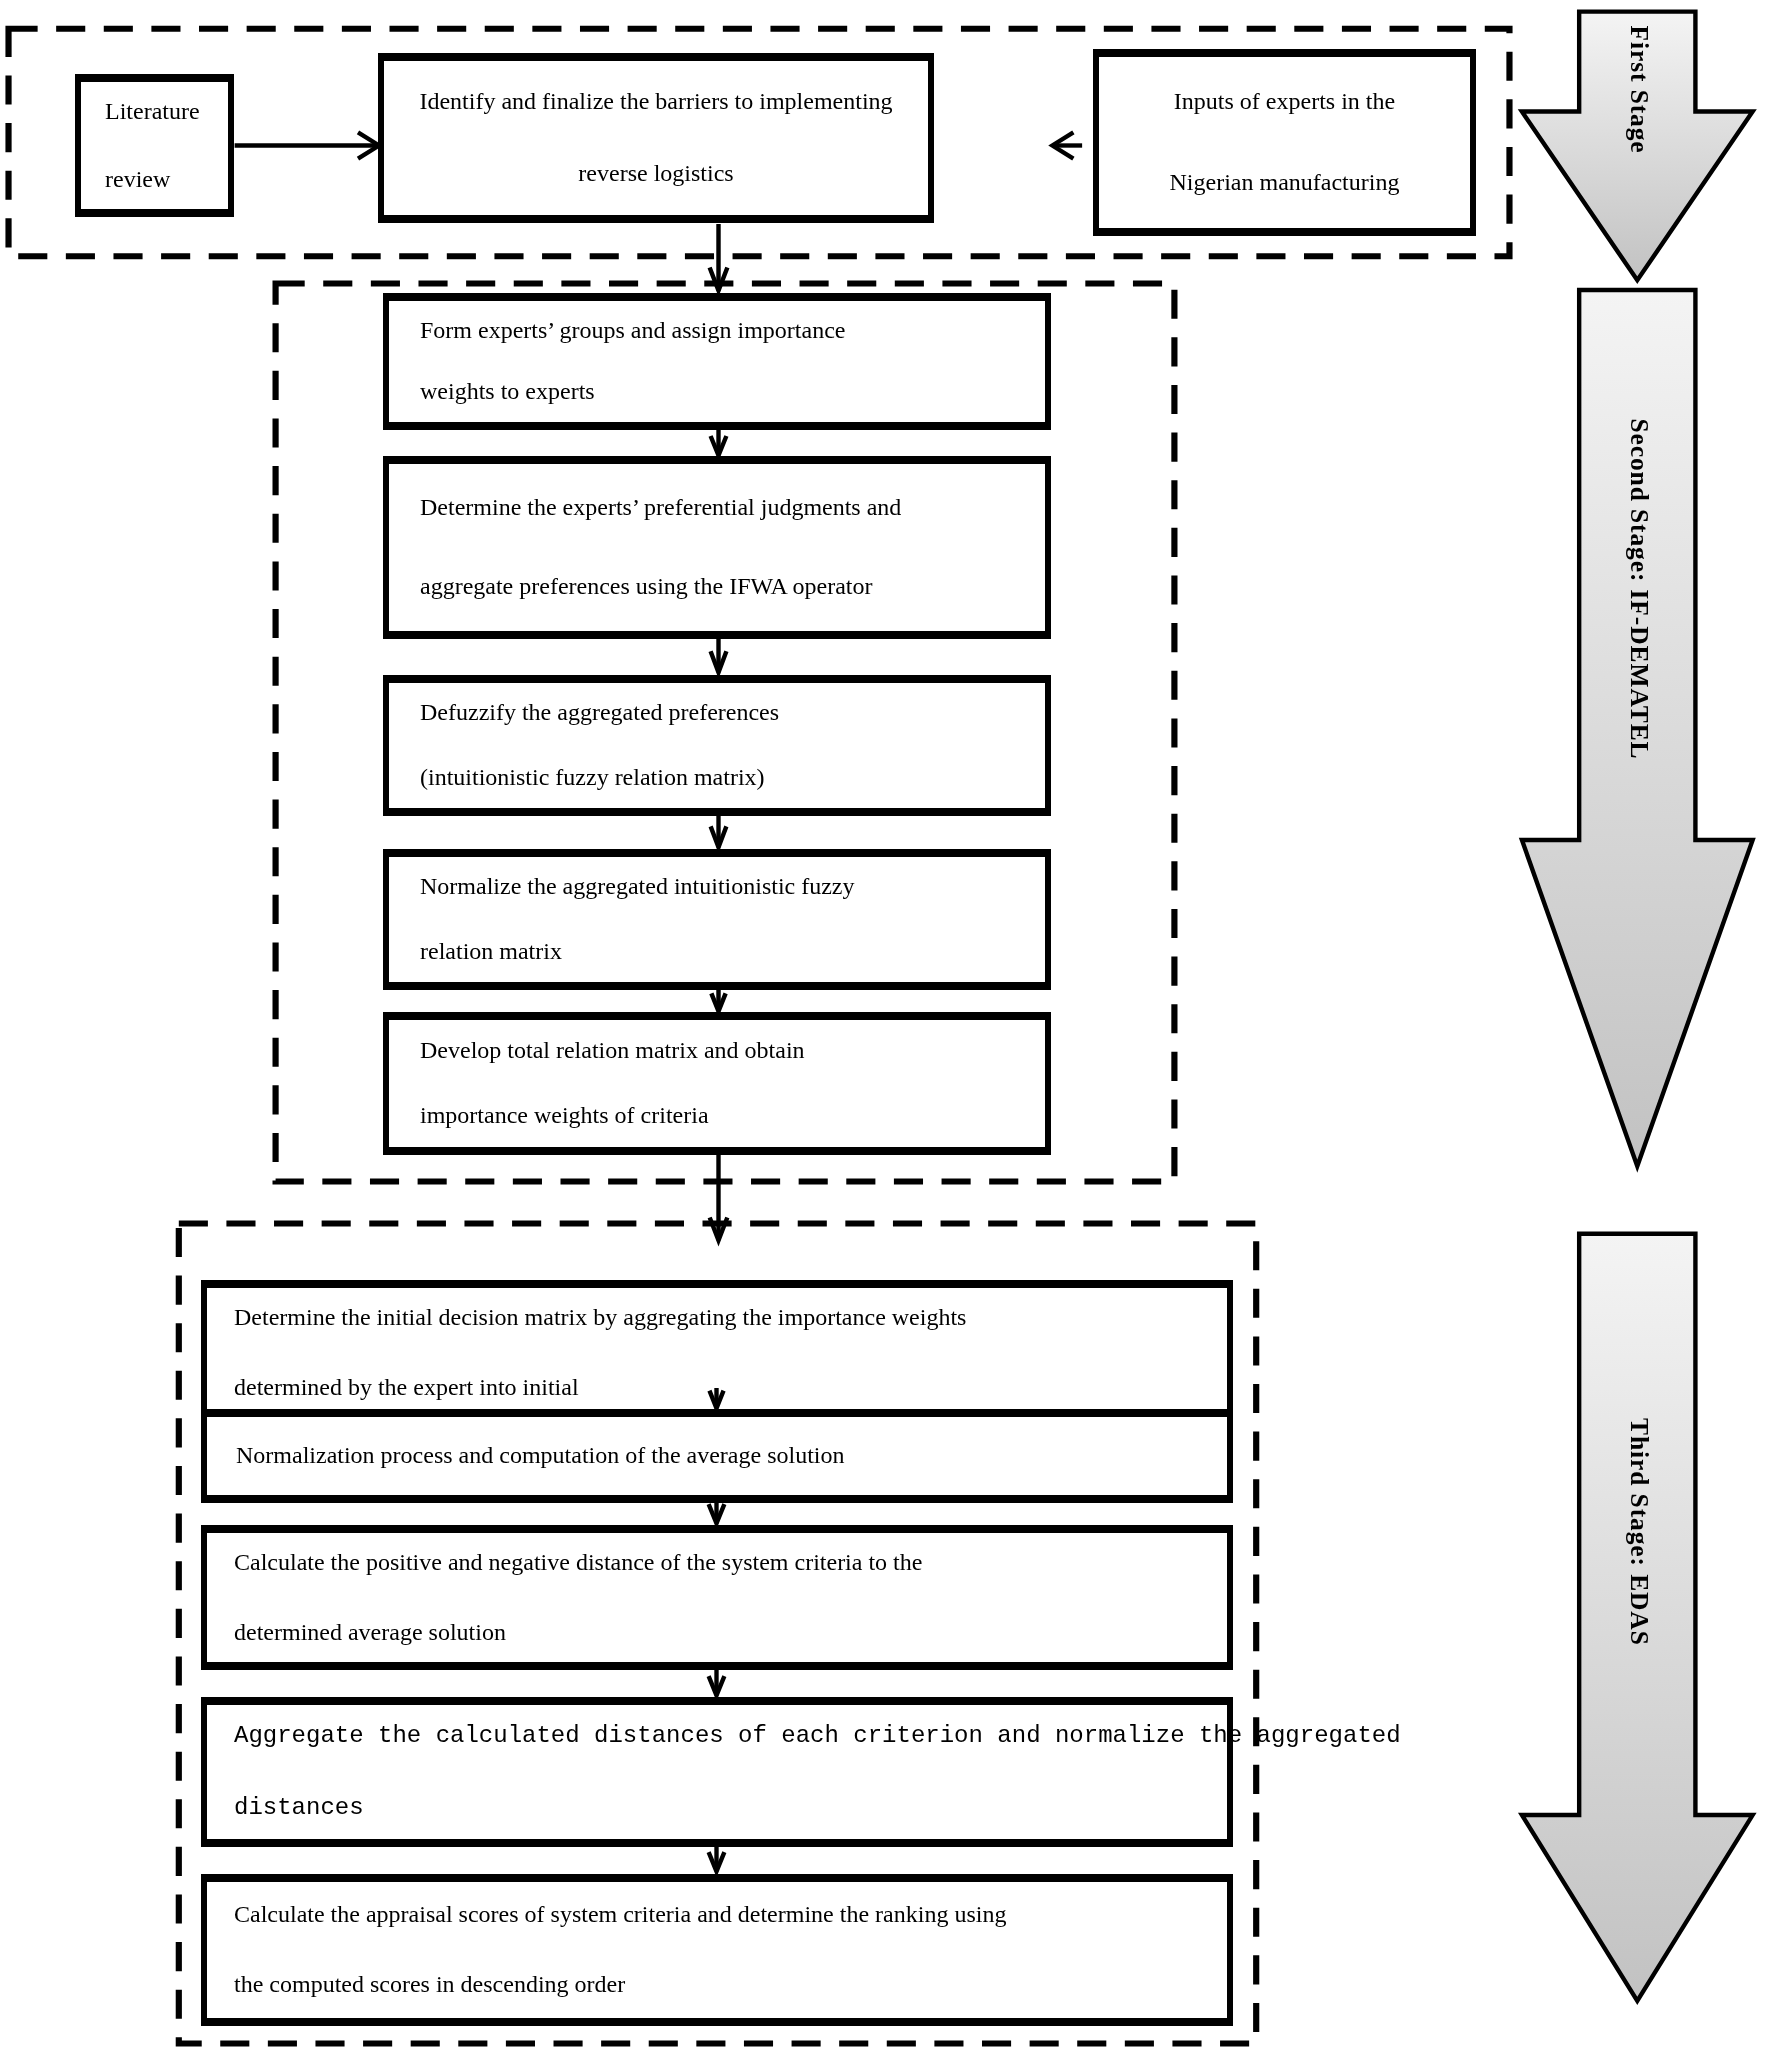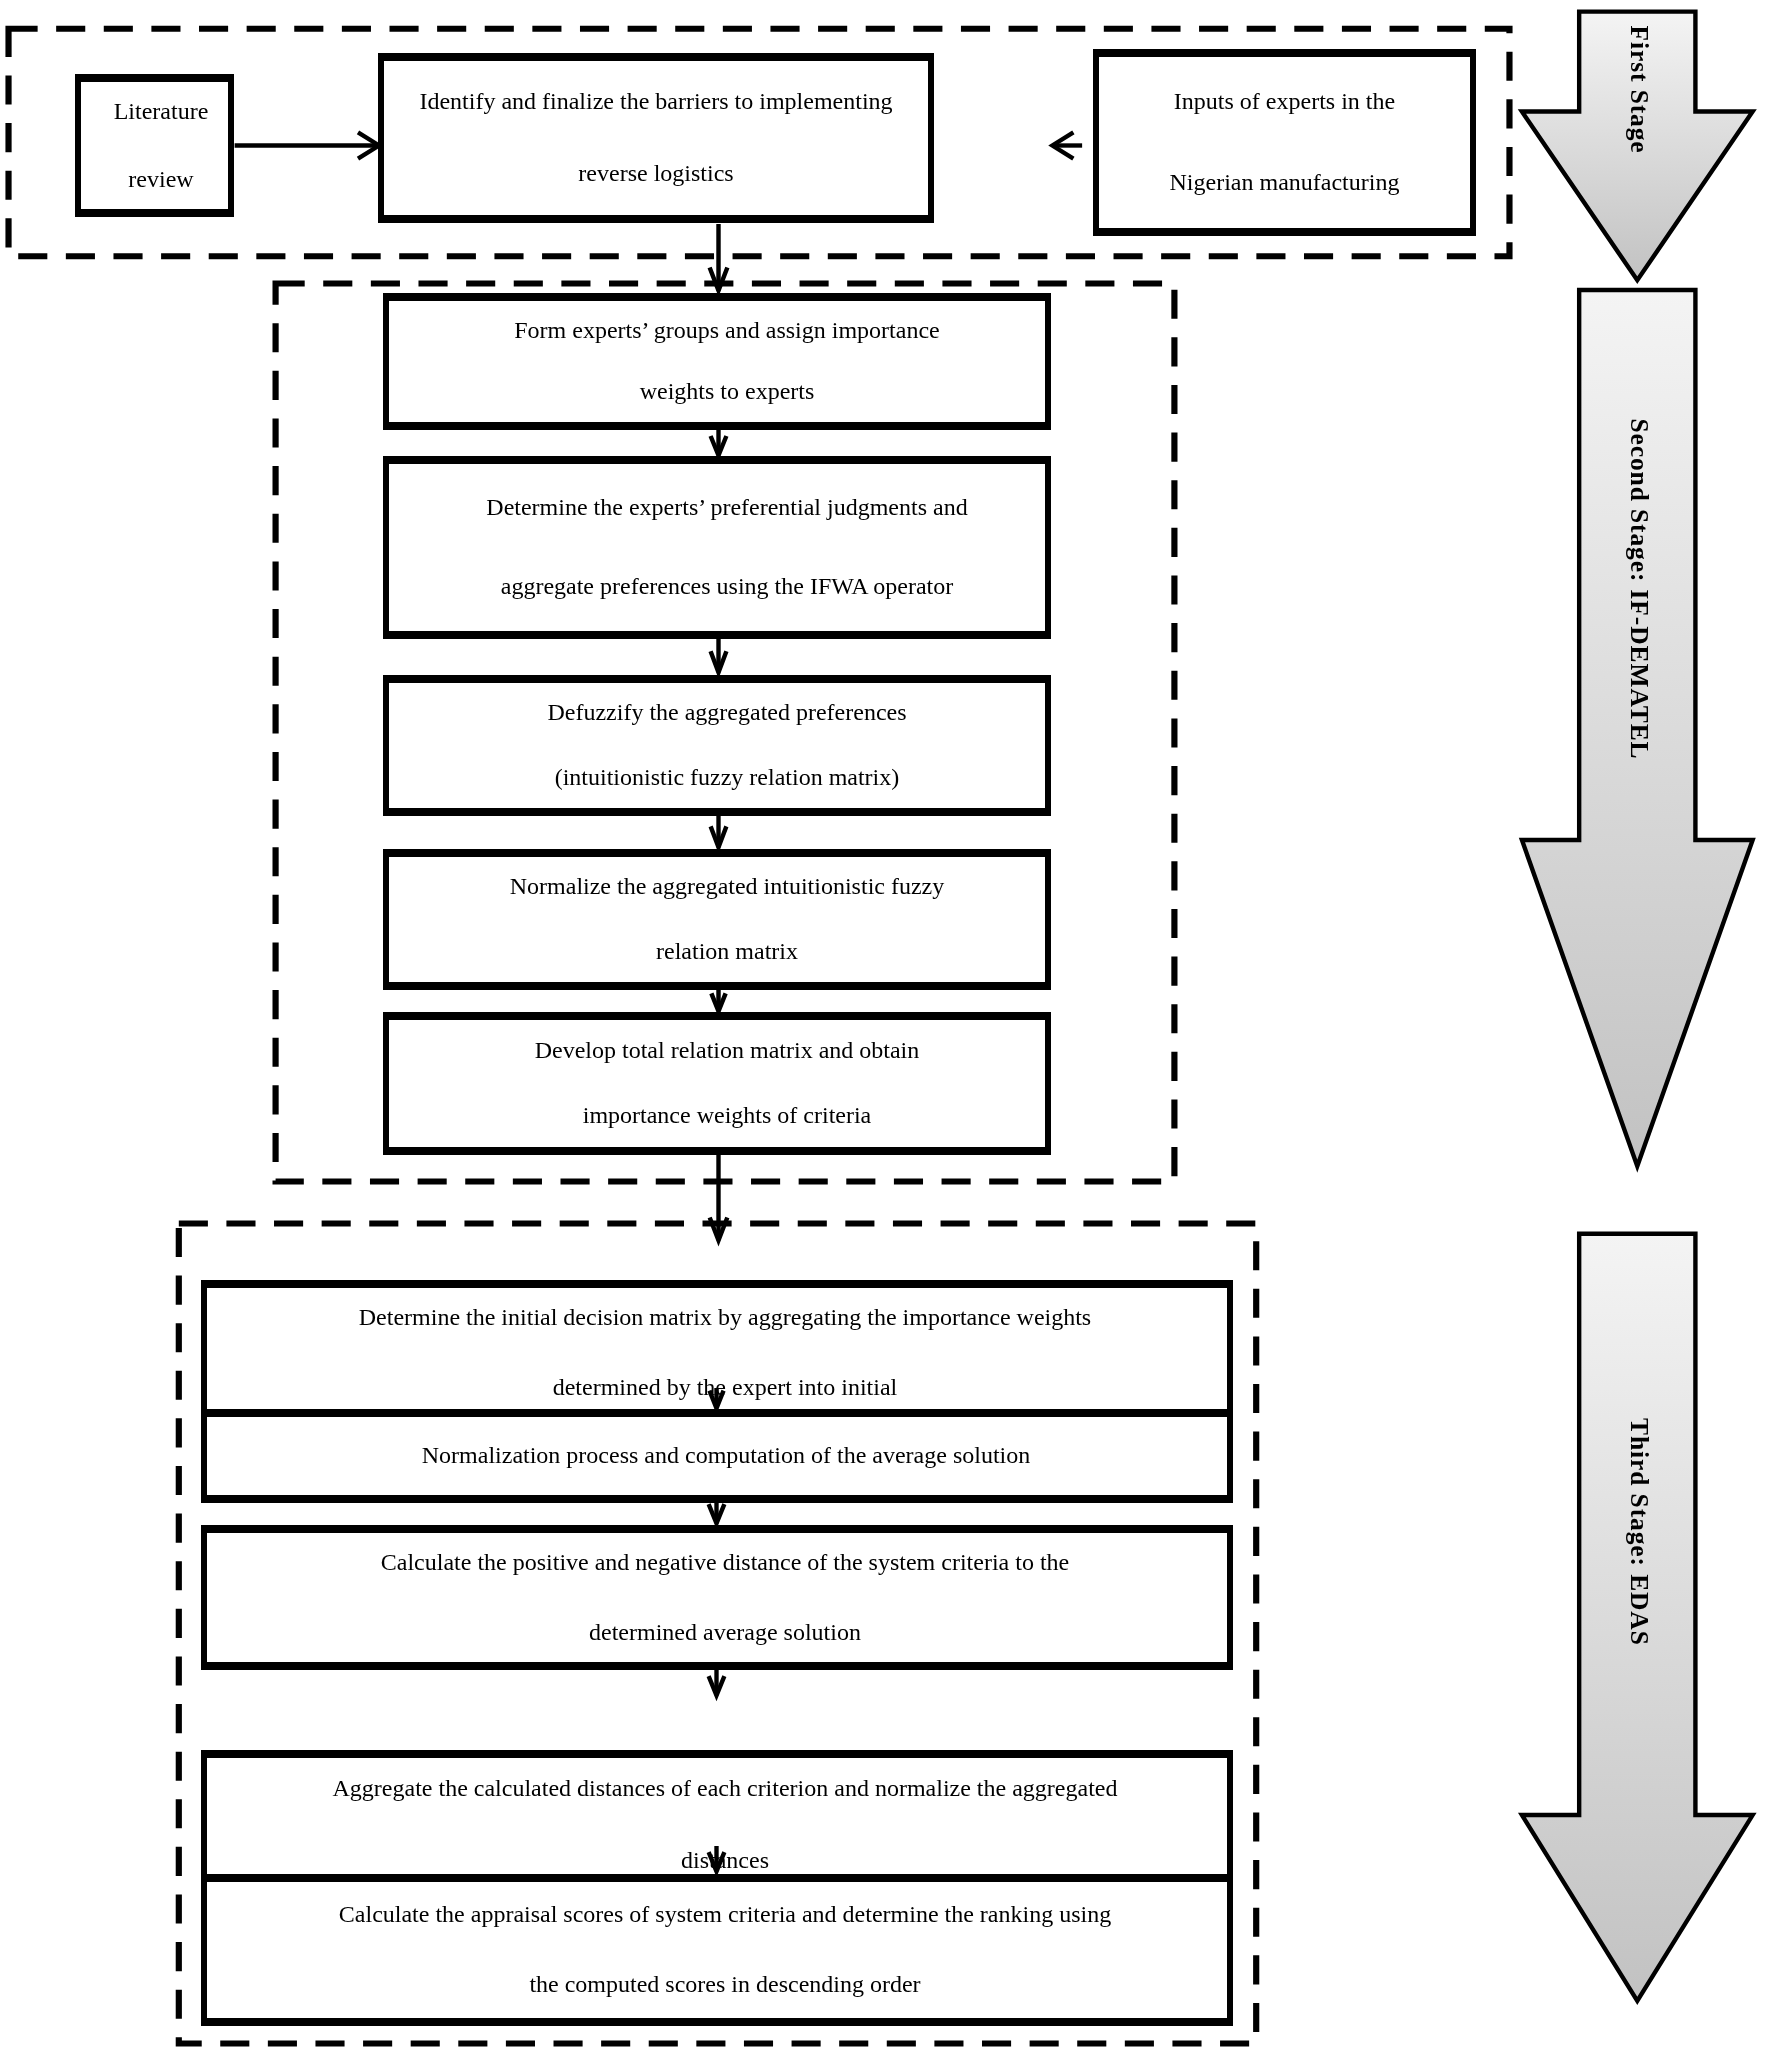--- a/index.html
+++ b/index.html
@@ -21,21 +21,21 @@
     background:#ffffff;
     border:solid #000;
     border-width:8.8px 6.6px;
     display:flex;
     flex-direction:column;
     justify-content:center;
     font-size:24px;
     line-height:1.15;
   }
   .pbox .bl{white-space:nowrap;}
-  .left-text{align-items:center;text-align:left;padding:0 11px 0 31px;}
+  .left-text{align-items:flex-start;text-align:left;padding:0 11px 0 31px;}
   .center-text{align-items:center;text-align:center;padding:0 11px;}
   
   svg.conn{position:absolute;overflow:visible;}
   svg.conn line, svg.conn polyline{
     stroke:#000;
     stroke-width:10;
     fill:none;
     stroke-linecap:butt;
   }
   
@@ -174,21 +174,21 @@
   <div class="pbox left-text" style="left:201px;top:1525px;width:1032px;height:145px;gap:42px;padding-left:27px;">
     <div class="bl">Calculate the positive and negative distance of the system criteria to the</div>
     <div class="bl">determined average solution</div>
   </div>
 
   <svg class="conn" style="left:700px;top:1670px;" width="33" height="28" viewBox="0 0 74 64">
     <line x1="37" y1="0" x2="37" y2="58"></line>
     <polyline points="19,14 37,58 55,14"></polyline>
   </svg>
 
-  <div class="pbox left-text" style="left:201px;top:1750px;width:1032px;height:150px;gap:44px;padding-left:27px;">
+  <div class="pbox left-text" style="left:201px;top:1697px;width:1032px;height:150px;gap:44px;padding-left:27px;font-family:Liberation Mono, monospace;">
     <div class="bl">Aggregate the calculated distances of each criterion and normalize the aggregated</div>
     <div class="bl">distances</div>
   </div>
 
   <svg class="conn" style="left:700px;top:1846px;" width="33" height="28" viewBox="0 0 74 64">
     <line x1="37" y1="0" x2="37" y2="58"></line>
     <polyline points="19,14 37,58 55,14"></polyline>
   </svg>
 
   <div class="pbox left-text" style="left:201px;top:1874px;width:1032px;height:152px;gap:42px;padding-left:27px;">

